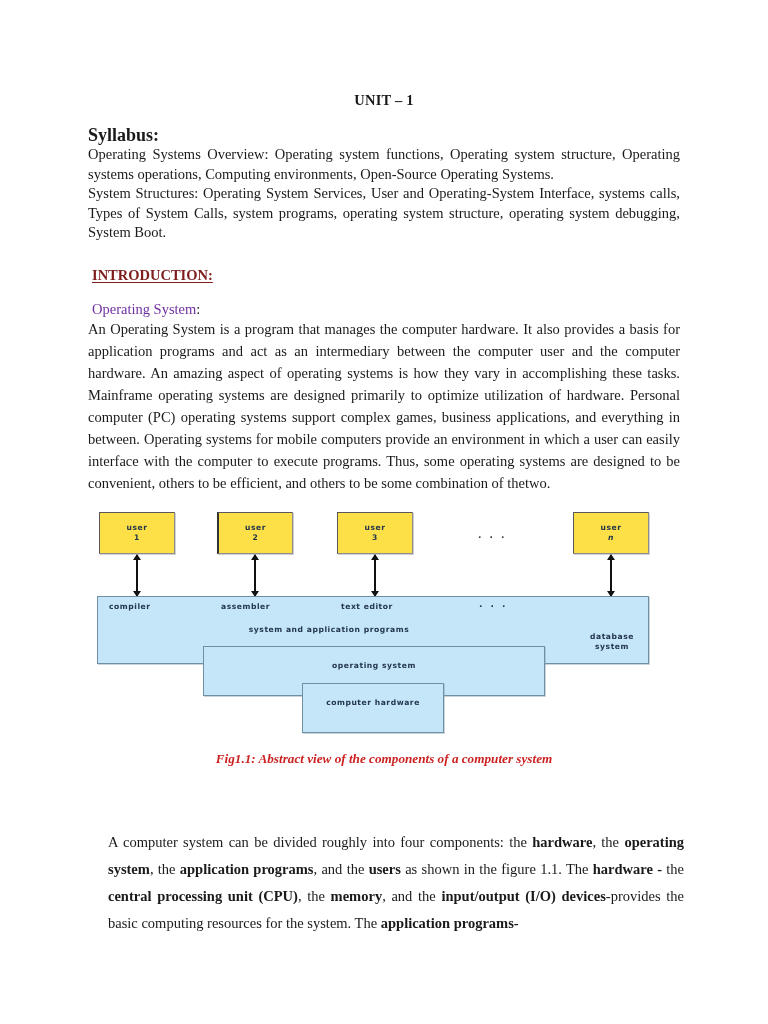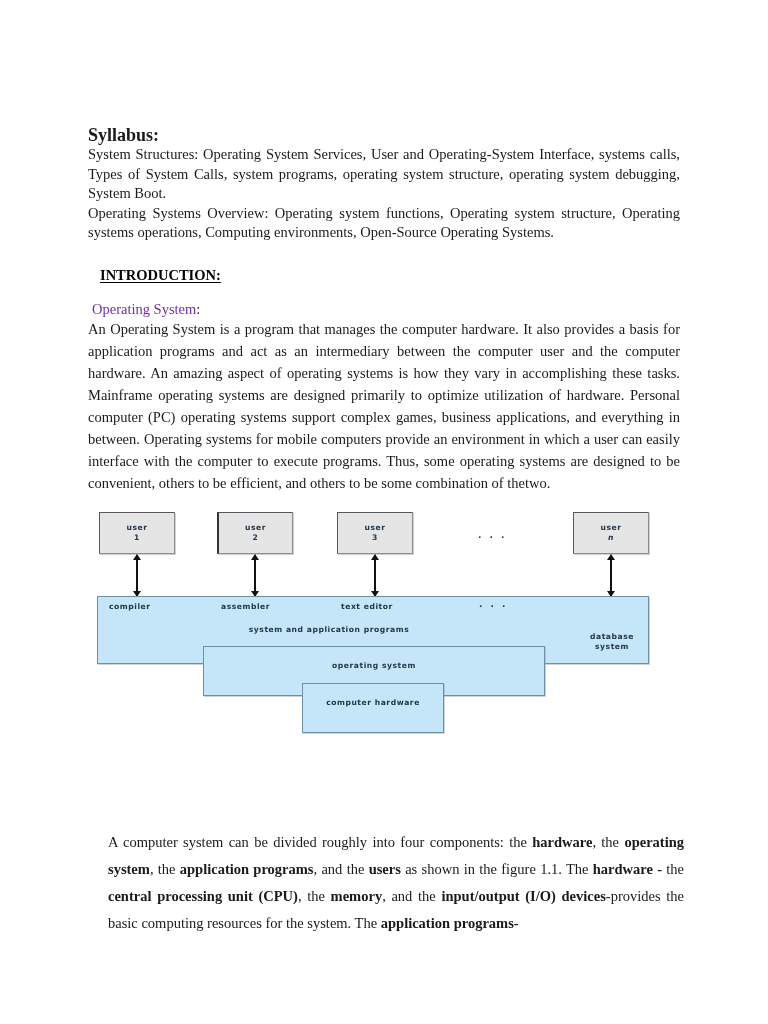--- a/index.html
+++ b/index.html
@@ -50,25 +50,25 @@
     font-size: 14.5px;
     line-height: 19.5px;
     text-align: justify;
     text-justify: inter-word;
     margin: 0;
   }
 
   
   .intro-heading {
     position: absolute;
-    left: 100px;
+    left: 92px;
     top: 267px;
     font-size: 14.5px;
     font-weight: bold;
-    color: #000000;
+    color: #7f1d1d;
     text-decoration: underline;
     text-underline-offset: 2px;
   }
 
   
   .os-heading {
     position: absolute;
     left: 92px;
     top: 301px;
     font-size: 14.5px;
@@ -97,21 +97,21 @@
     position: absolute;
     left: 93px;
     top: 506px;
     width: 562px;
     height: 232px;
   }
 
   .user-box {
     position: absolute;
     box-sizing: border-box;
-    background: #e5e5e5;
+    background: #fde047;
     border: 1px solid #58585a;
     border-right-color: #8e8e90;
     border-bottom-color: #8e8e90;
     box-shadow: 1px 1px 0 rgba(120,120,120,0.35);
     display: flex;
     flex-direction: column;
     align-items: center;
     justify-content: center;
     font-family: "DejaVu Sans", sans-serif;
     font-size: 7.6px;
@@ -220,25 +220,26 @@
     text-justify: inter-word;
     margin: 12px;
   }
   .bottom-para b { font-weight: bold; }
 </style>
 </head>
 <body>
 
 <div class="page">
 
+  <div class="doc-title">UNIT – 1</div>
 
   <div class="syllabus-block">
     <div class="syllabus-label">Syllabus:</div>
+    <p class="syllabus-para">Operating Systems Overview: Operating system functions, Operating system structure, Operating systems operations, Computing environments, Open-Source Operating Systems.</p>
     <p class="syllabus-para">System Structures: Operating System Services, User and Operating-System Interface, systems calls, Types of System Calls, system programs, operating system structure, operating system debugging, System Boot.</p>
-    <p class="syllabus-para">Operating Systems Overview: Operating system functions, Operating system structure, Operating systems operations, Computing environments, Open-Source Operating Systems.</p>
   </div>
 
   <div class="intro-heading">INTRODUCTION:</div>
 
   <div class="os-heading"><span>Operating System</span><span class="colon">:</span></div>
 
   <p class="intro-para">An Operating System is a program that manages the computer hardware. It also provides a basis for application programs and act as an intermediary between the computer user and the computer hardware.  An amazing aspect of operating systems is how they vary in accomplishing these tasks. Mainframe operating systems are designed primarily to optimize utilization of hardware. Personal computer (PC) operating systems support complex games, business applications, and everything in between. Operating systems for mobile computers provide an environment in which a user can easily interface with the computer to execute programs. Thus, some operating systems are designed to be convenient, others to be efficient, and others to be some combination of thetwo.</p>
 
   <div class="figure">
 
@@ -281,16 +282,17 @@
     <div class="band-label center" style="left:4px; top:119px; width:464px;">system and application programs</div>
 
     <div class="band" style="left:110px; top:140px; width:342px; height:50px;"></div>
     <div class="band-label center" style="left:110px; top:155px; width:342px;">operating system</div>
 
     <div class="band" style="left:209px; top:177px; width:142px; height:50px;"></div>
     <div class="band-label center" style="left:209px; top:192px; width:142px;">computer hardware</div>
 
   </div>
 
+  <div class="fig-caption">Fig1.1: Abstract view of the components of a computer system</div>
 
   <p class="bottom-para"><span>A computer system can be divided roughly into four components: the </span><b>hardware</b><span>, the </span><b>operating system</b><span>,  the </span><b>application programs</b><span>, and the </span><b>users</b><span> as shown in the figure 1.1. The </span><b>hardware -</b><span> the </span><b>central processing unit (CPU)</b><span>, the </span><b>memory</b><span>, and the </span><b>input/output (I/O) devices</b><span>-provides the basic computing resources for the system. The </span><b>application programs-</b></p>
 
 </div>
 
 </body></html>

